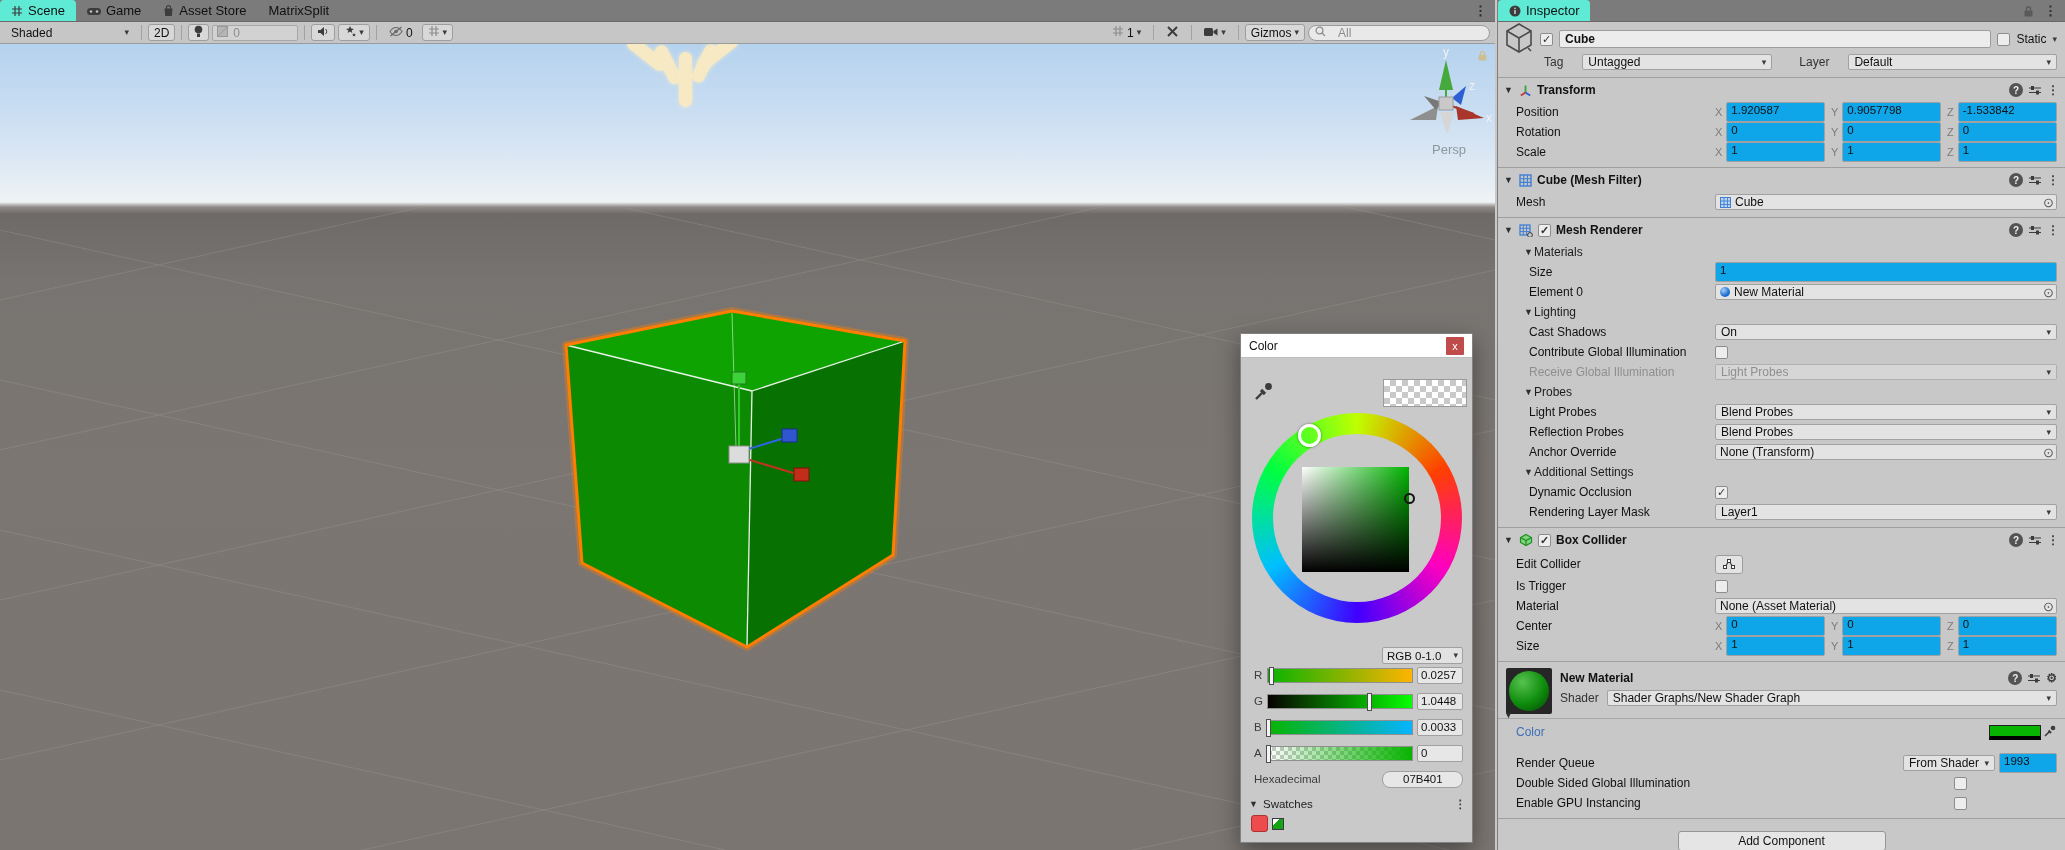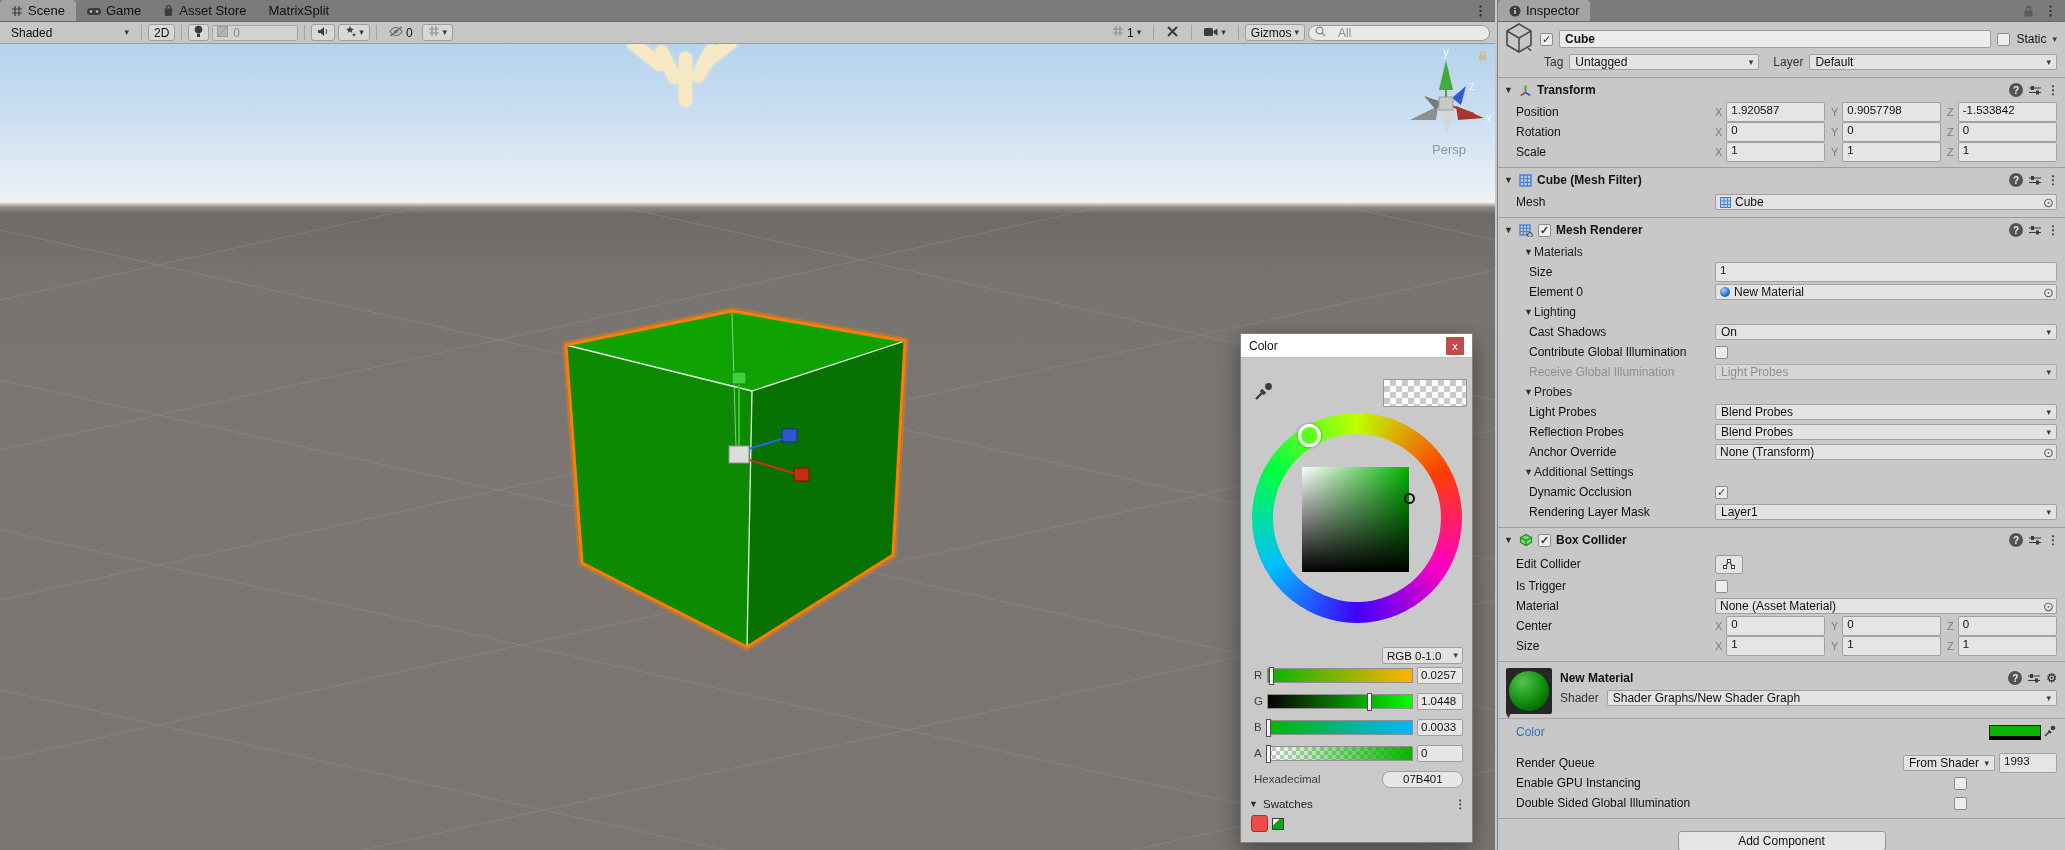--- a/index.html
+++ b/index.html
@@ -3,21 +3,21 @@
 <meta charset="utf-8">
 <style>
   *{box-sizing:border-box;margin:0;padding:0}
   html,body{width:2065px;height:850px}
   body{font-family:"Liberation Sans",sans-serif;background:#c8c8c8;position:relative;overflow:hidden;color:#111}
 
   
   .scene{position:absolute;left:0;top:0;width:1495px;height:850px;overflow:hidden}
   .tabstrip{height:22px;background:#7b7b7b;display:flex;align-items:stretch;font-size:13px;border-bottom:1px solid #696969;position:relative;z-index:3}
   .tab{display:flex;align-items:center;gap:5px;padding:0 11px;color:#101010}
-  .tab.active{background:#a3a3a3;border-radius:4px 4px 0 0}
+  .tab.active{background:#5eead4;border-radius:4px 4px 0 0}
   .tab .tico{display:inline-flex;align-items:center}
   .strip-kebab{margin-left:auto;display:flex;align-items:center;padding:0 8px;color:#2b2b2b;font-weight:bold}
   .toolbar{height:22px;background:#c6c6c6;border-bottom:1px solid #9b9b9b;display:flex;align-items:center;font-size:12px;padding:0 5px;gap:3px;position:relative;z-index:3}
   .tbtn{height:17px;display:inline-flex;align-items:center;gap:3px;background:#d8d8d8;border:1px solid #9e9e9e;border-radius:3px;padding:0 5px}
   .tbtn.flat{background:transparent;border-color:transparent}
   .tsep{width:1px;height:15px;background:#a2a2a2;margin:0 3px}
   .arrow{font-size:9px;color:#3a3a3a;line-height:1}
   .tfield{height:16px;background:#d2d2d2;border:1px solid #a7a7a7;border-radius:2px;color:#8b8b8b;display:inline-flex;align-items:center;padding:0 4px}
   .searchbox{height:16px;width:182px;background:#e9e9e9;border:1px solid #9a9a9a;border-radius:8px;display:flex;align-items:center;gap:12px;padding:0 6px;color:#8d8d8d}
   .viewport{position:absolute;left:0;top:44px;right:0;bottom:0;
@@ -52,21 +52,21 @@
   .swrow{position:absolute;left:10px;top:481px;display:flex;align-items:center;gap:4px}
   .sw-red{width:17px;height:17px;background:#ee4c4c;border-radius:3px;border:1px solid #a33}
   .sw-new{width:12px;height:12px;border:1px solid #3c3c3c;background:linear-gradient(135deg,#ffffff 30%,#13a313 31%)}
 
   
   .inspector{position:absolute;left:1497px;top:0;width:568px;height:850px;background:#c8c8c8;border-left:1px solid #7f7f7f;font-size:12px}
   .insp-tabstrip{height:22px;background:#7b7b7b;display:flex;align-items:stretch;font-size:13px;border-bottom:1px solid #696969}
   .insp-head{padding:5px 8px 4px 6px;border-bottom:1px solid #9f9f9f}
   .head-row1{display:flex;align-items:center;gap:6px;height:24px}
   .name-field{flex:1;height:18px;background:#ececec;border:1px solid #9d9d9d;border-radius:2px;padding:0 5px;font-weight:bold;line-height:16px}
-  .head-row2{display:flex;align-items:center;gap:6px;height:22px;padding-left:40px}
+  .head-row2{display:flex;align-items:center;gap:19px;height:22px;padding-left:40px}
   .cb{width:13px;height:13px;background:#ededed;border:1px solid #8d8d8d;border-radius:2px;display:inline-flex;align-items:center;justify-content:center;font-size:11px;color:#333;flex:0 0 13px}
   .dd{height:16px;background:#e3e3e3;border:1px solid #a1a1a1;border-radius:2px;display:flex;align-items:center;padding:0 5px;gap:4px;min-width:0}
   .dd .txt{flex:1;overflow:hidden;white-space:nowrap}
   .of{height:16px;background:#e3e3e3;border:1px solid #a1a1a1;border-radius:2px;display:flex;align-items:center;padding:0 2px 0 4px;gap:4px}
   .of .txt{flex:1;overflow:hidden;white-space:nowrap}
   .target{color:#555;font-size:13px;line-height:1}
   .comp{border-bottom:1px solid #9f9f9f;padding-bottom:5px}
   .comp-head{display:flex;align-items:center;gap:5px;height:24px;padding:0 6px 0 6px;font-weight:bold}
   .comp-head .spacer{flex:1}
   .fo{font-size:9px;color:#2e2e2e;width:10px;flex:0 0 10px}
@@ -74,21 +74,21 @@
   .help{width:14px;height:14px;border-radius:50%;background:#535353;color:#efefef;font-size:10px;font-weight:bold;display:inline-flex;align-items:center;justify-content:center}
   .kebab{font-weight:bold;color:#3c3c3c}
   .row{display:flex;align-items:center;height:20px;padding:0 8px 0 18px}
   .row.sub{padding-left:26px;color:#1c1c1c}
   .row.leaf{padding-left:31px}
   .row .lbl{flex:1 1 auto;white-space:nowrap;overflow:hidden}
   .val{flex:0 0 342px;display:flex;align-items:center;gap:4px}
   .vec{gap:6px}
   .vf{flex:1;display:flex;align-items:center;gap:4px}
   .ax{color:#7c7c7c;font-size:11px}
-  .nf{flex:1;height:20px;background:#e5e5e5;border:1px solid #a1a1a1;border-radius:2px;padding:0 4px;line-height:14px;font-size:11.5px;min-width:0}
+  .nf{flex:1;height:20px;background:#0ea5e9;border:1px solid #a1a1a1;border-radius:2px;padding:0 4px;line-height:14px;font-size:11.5px;min-width:0}
   .dd.grow,.of.grow,.nf.grow{flex:1}
   .disabled,.disabled .txt{color:#8f8f8f}
   .disabled.dd{background:#d6d6d6;border-color:#b0b0b0}
   .matband{display:flex;align-items:flex-start;gap:8px;padding:6px 8px 4px 8px;position:relative}
   .sphere-thumb{width:46px;height:46px;background:#262626;border-radius:2px;display:flex;align-items:center;justify-content:center}
   .sphere{width:40px;height:40px;border-radius:50%;background:radial-gradient(circle at 34% 28%,#55c24f,#0e8c0c 55%,#054d04 95%)}
   .matmain{flex:1}
   .matttl{display:flex;align-items:center;height:20px;font-weight:bold;gap:5px}
   .shaderrow{display:flex;align-items:center;height:20px;gap:8px}
   .mat-fold{position:absolute;left:6px;top:48px}
@@ -830,29 +830,29 @@
       <span class="lbl">Render Queue</span>
       <span class="val" style="justify-content:flex-end">
         <div class="dd" style="width:92px">
           <span class="txt">From Shader</span>
           <span class="arrow">▾</span>
         </div>
         <span class="nf" style="flex:0 0 58px">1993</span>
       </span>
     </div>
     <div class="row">
+      <span class="lbl">Double Sided Global Illumination</span>
+      <span class="val" style="justify-content:flex-end;padding-right:90px">
+          <span class="cb"></span>
+        </span>
+    </div>
+    <div class="row">
       <span class="lbl">Enable GPU Instancing</span>
       <span class="val" style="justify-content:flex-end;padding-right:90px">
           <span class="cb"></span>
         </span>
     </div>
-    <div class="row">
-      <span class="lbl">Double Sided Global Illumination</span>
-      <span class="val" style="justify-content:flex-end;padding-right:90px">
-          <span class="cb"></span>
-        </span>
-    </div>
   </div>
 
   <div class="addcomp-wrap">
     <div class="addcomp">Add Component</div>
   </div>
 </div>
 
 </body></html>

